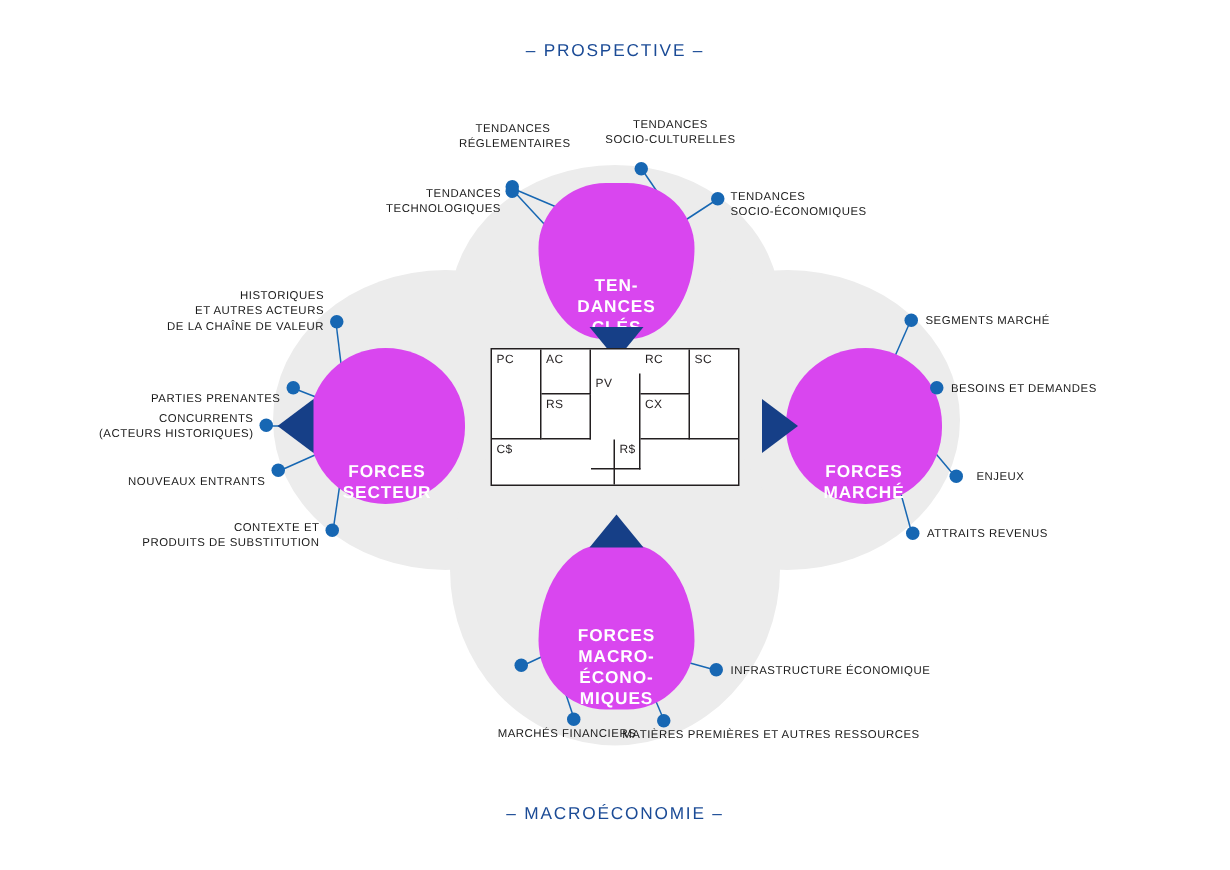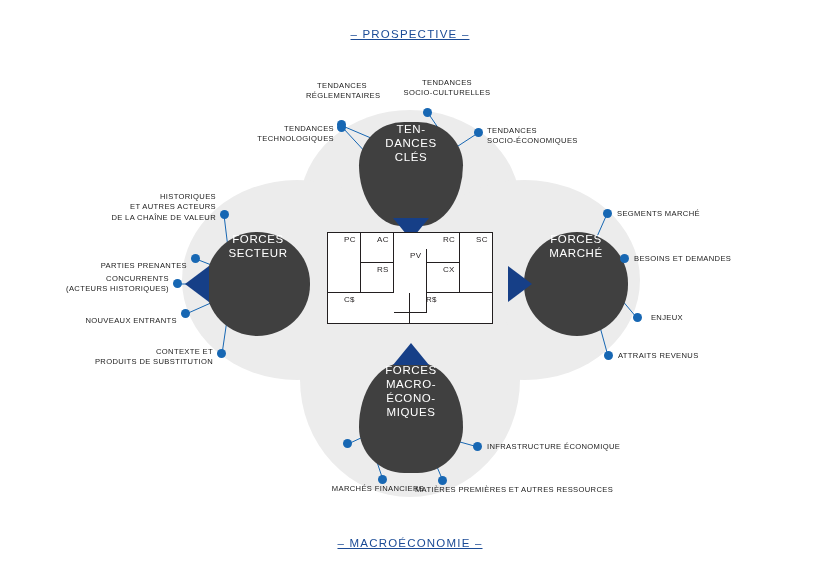--- a/index.html
+++ b/index.html
@@ -23,35 +23,34 @@
     border-radius: 50%;
   }
   .label-top, .label-bottom {
     position: absolute;
     width: 100%;
     text-align: center;
     color: #1b4b96;
     font-size: 11.5px;
     letter-spacing: 1.2px;
     font-weight: normal;
-    text-decoration: underline;
   }
   .pin {
     position: absolute;
     width: 104px;
     height: 104px;
-    background: #404040;
+    background: #d946ef;
     border-radius: 50% 50% 50% 50%;
     display: flex;
-    align-items: flex-start;
+    align-items: flex-end;
     justify-content: center;
     text-align: center;
     color: #ffffff;
     font-size: 11.5px;
-    font-weight: normal;
+    font-weight: bold;
     letter-spacing: 0.6px;
     line-height: 1.22;
   }
   .pin span { display: block; padding: 0 4px; }
   
   .pin.down { border-radius: 52% 52% 50% 50% / 50% 50% 70% 70%; }
   .pin.up   { border-radius: 50% 50% 52% 52% / 70% 70% 50% 50%; }
   .pin.left { border-radius: 50% 52% 52% 50% / 50% 50% 50% 50%; }
   .pin.right{ border-radius: 52% 50% 50% 52% / 50% 50% 50% 50%; }
 
@@ -96,21 +95,21 @@
     background: #ffffff;
     box-sizing: border-box;
   }
   #grid .cell {
     position: absolute;
     box-sizing: border-box;
     border-right: 1px solid #231f20;
     border-bottom: 1px solid #231f20;
     font-size: 8px;
     color: #231f20;
-    padding: 2px 0 0 16px;
+    padding: 2px 0 0 3px;
     letter-spacing: 0.3px;
   }
   #grid .nb-r { border-right: none; }
   #grid .nb-b { border-bottom: none; }
 </style>
 </head>
 <body>
 
 <div id="canvas">
 

